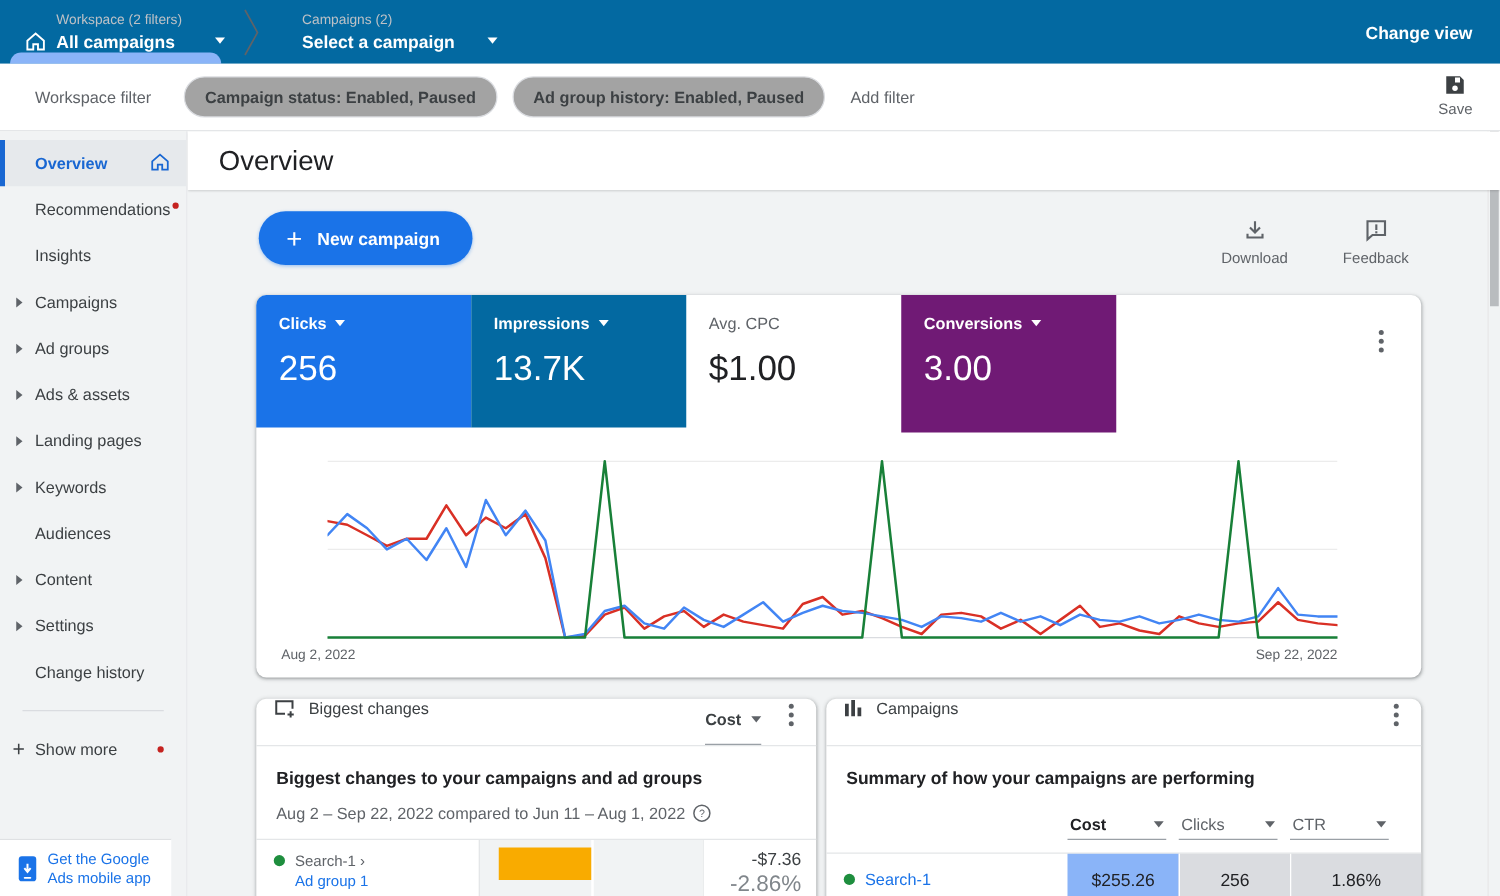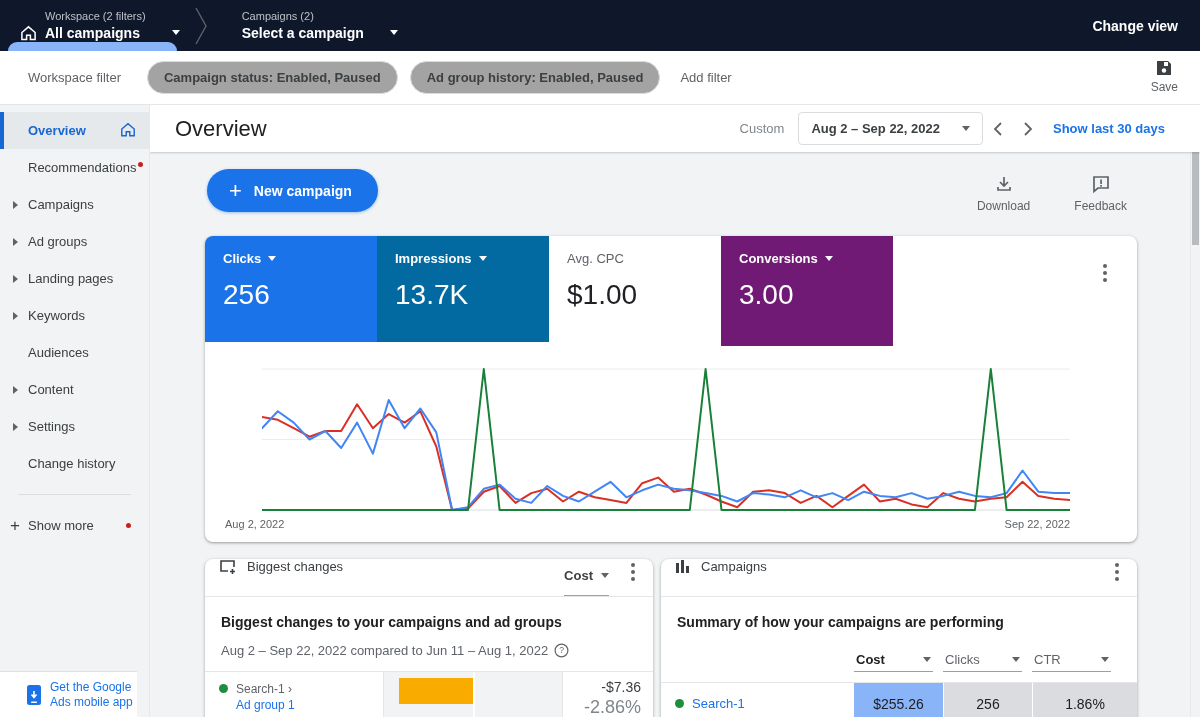--- a/index.html
+++ b/index.html
@@ -1,20 +1,20 @@
 <!DOCTYPE html>
 <html><head>
 <meta charset="utf-8">
 <style>
   * { margin:0; padding:0; box-sizing:border-box; }
   html,body { width:1200px; height:717px; }
   body { font-family:"Liberation Sans", sans-serif; background:#f1f3f4; overflow:hidden; position:relative; color:#3c4043; }
 
   
-  .topbar { position:absolute; top:0; left:0; right:0; height:51px; background:#0f172a; display:flex; align-items:stretch; }
+  .topbar { position:absolute; top:0; left:0; right:0; height:51px; background:#0369a1; display:flex; align-items:stretch; }
   .nav-group { position:relative; display:flex; align-items:center; padding:0 10px 0 20px; cursor:pointer; }
   .nav-group .txt { display:flex; flex-direction:column; }
   .nav-eyebrow { font-size:11px; color:#bdc1c6; margin-bottom:3px; }
   .nav-label { font-size:14px; font-weight:bold; color:#fff; }
   .caret { width:0; height:0; border-left:4px solid transparent; border-right:4px solid transparent; border-top:5px solid currentColor; display:inline-block; }
   .nav-caret { color:#fff; margin-left:26px; margin-top:14px; }
   .tab-indicator { position:absolute; left:8px; bottom:0; width:169px; height:9px; background:#8ab4f8; border-radius:10px 10px 0 0; }
   .nav-sep { display:flex; align-items:center; margin:0 14px 0 4px; }
   .change-view { margin-left:auto; margin-right:22px; display:flex; align-items:center; font-size:14px; font-weight:bold; color:#fff; cursor:pointer; }
 
@@ -31,21 +31,21 @@
   .side-item { position:relative; height:37px; display:flex; align-items:center; padding-left:28px; font-size:13px; color:#3c4043; cursor:pointer; }
   .side-item .tri { position:absolute; left:13px; width:0; height:0; border-top:4px solid transparent; border-bottom:4px solid transparent; border-left:5px solid #5f6368; }
   .side-item.selected { background:#e6e9ec; color:#1967d2; font-weight:bold; }
   .side-item.selected::before { content:""; position:absolute; left:0; top:0; bottom:0; width:4px; background:#1967d2; }
   .side-item .home-right { position:absolute; right:13px; top:10px; }
   .red-dot { width:5px; height:5px; border-radius:50%; background:#c5221f; display:inline-block; margin-left:2px; margin-bottom:7px; }
   .side-divider { height:1px; background:#dadce0; margin:12px 18px; }
   .show-more { position:relative; height:37px; display:flex; align-items:center; padding-left:28px; font-size:13px; color:#3c4043; cursor:pointer; }
   .show-more .plus { position:absolute; left:10px; font-size:17px; color:#3c4043; font-weight:normal; }
   .show-more .red-dot { position:absolute; right:18px; top:16px; margin:0; }
-  .promo { position:absolute; left:0; right:12px; bottom:0; height:46px; background:#fff; border-top:1px solid #dfe1e3; display:flex; align-items:center; padding-left:26px; cursor:pointer; }
+  .promo { position:absolute; left:0; right:12px; bottom:0; height:46px; background:#fff; border-top:1px solid #dfe1e3; display:flex; align-items:center; padding-left:14px; cursor:pointer; }
   .promo .txt { font-size:12px; color:#1a73e8; line-height:1.25; margin-left:8px; }
 
   
   .main { position:absolute; top:105px; left:150px; right:0; bottom:0; background:#f1f3f4; overflow:hidden; }
   .main-header { height:47px; background:#fff; box-shadow:0 1px 2px rgba(0,0,0,.18); display:flex; align-items:center; position:relative; z-index:2; }
   .page-title { font-size:22px; color:#202124; margin-left:25px; font-weight:normal; }
   .header-right { margin-left:auto; margin-right:35px; display:flex; align-items:center; }
   .range-type { font-size:13px; color:#80868b; margin-right:14px; }
   .date-box { border:1px solid #dadce0; border-radius:4px; height:33px; display:flex; align-items:center; padding:0 12px; gap:22px; cursor:pointer; background:#fff; }
   .date-box .d { font-size:13px; font-weight:bold; color:#3c4043; }
@@ -183,26 +183,33 @@
       <svg class="ic" width="16" height="15" viewBox="0 0 18 16">
           <path d="M2 7.5 L9 1.5 L16 7.5 V15 H11 V10.5 H7 V15 H2 Z" fill="none" stroke="#1967d2" stroke-width="1.6"></path>
         </svg>
     </span>
   </div>
   <div class="side-item">
     <span>Recommendations</span>
       <span class="red-dot"></span>
   </div>
   <div class="side-item">
+      <span>Insights</span>
+    </div>
+  <div class="side-item">
       <span class="tri"></span>
       <span>Campaigns</span>
     </div>
   <div class="side-item">
       <span class="tri"></span>
       <span>Ad groups</span>
+    </div>
+  <div class="side-item">
+      <span class="tri"></span>
+      <span>Ads &amp; assets</span>
     </div>
   <div class="side-item">
       <span class="tri"></span>
       <span>Landing pages</span>
     </div>
   <div class="side-item">
       <span class="tri"></span>
       <span>Keywords</span>
     </div>
   <div class="side-item">
@@ -235,38 +242,20 @@
     </span>
     <span class="txt">
       <span>Get the Google</span><br><span>Ads mobile app</span>
     </span>
   </div>
 </div>
 
 <div class="main">
   <div class="main-header">
     <h1 class="page-title">Overview</h1>
-    <div class="header-right">
-      <span class="range-type">Custom</span>
-      <div class="date-box">
-        <span class="d">Aug 2 – Sep 22, 2022</span>
-        <span class="caret"></span>
-      </div>
-      <div class="chev-btn">
-        <svg class="ic" width="10" height="16" viewBox="0 0 10 16">
-            <polyline points="8,2 2,8 8,14" fill="none" stroke="#5f6368" stroke-width="1.8"></polyline>
-          </svg>
-      </div>
-      <div class="chev-btn">
-        <svg class="ic" width="10" height="16" viewBox="0 0 10 16">
-            <polyline points="2,2 8,8 2,14" fill="none" stroke="#5f6368" stroke-width="1.8"></polyline>
-          </svg>
-      </div>
-      <span class="show-last">Show last 30 days</span>
-    </div>
   </div>
 
   <div class="toolbar-row">
     <button class="new-campaign">
       <span class="plus">+</span>
       <span>New campaign</span>
     </button>
     <div class="tool-icons">
       <div class="tool-icon">
         <span>

